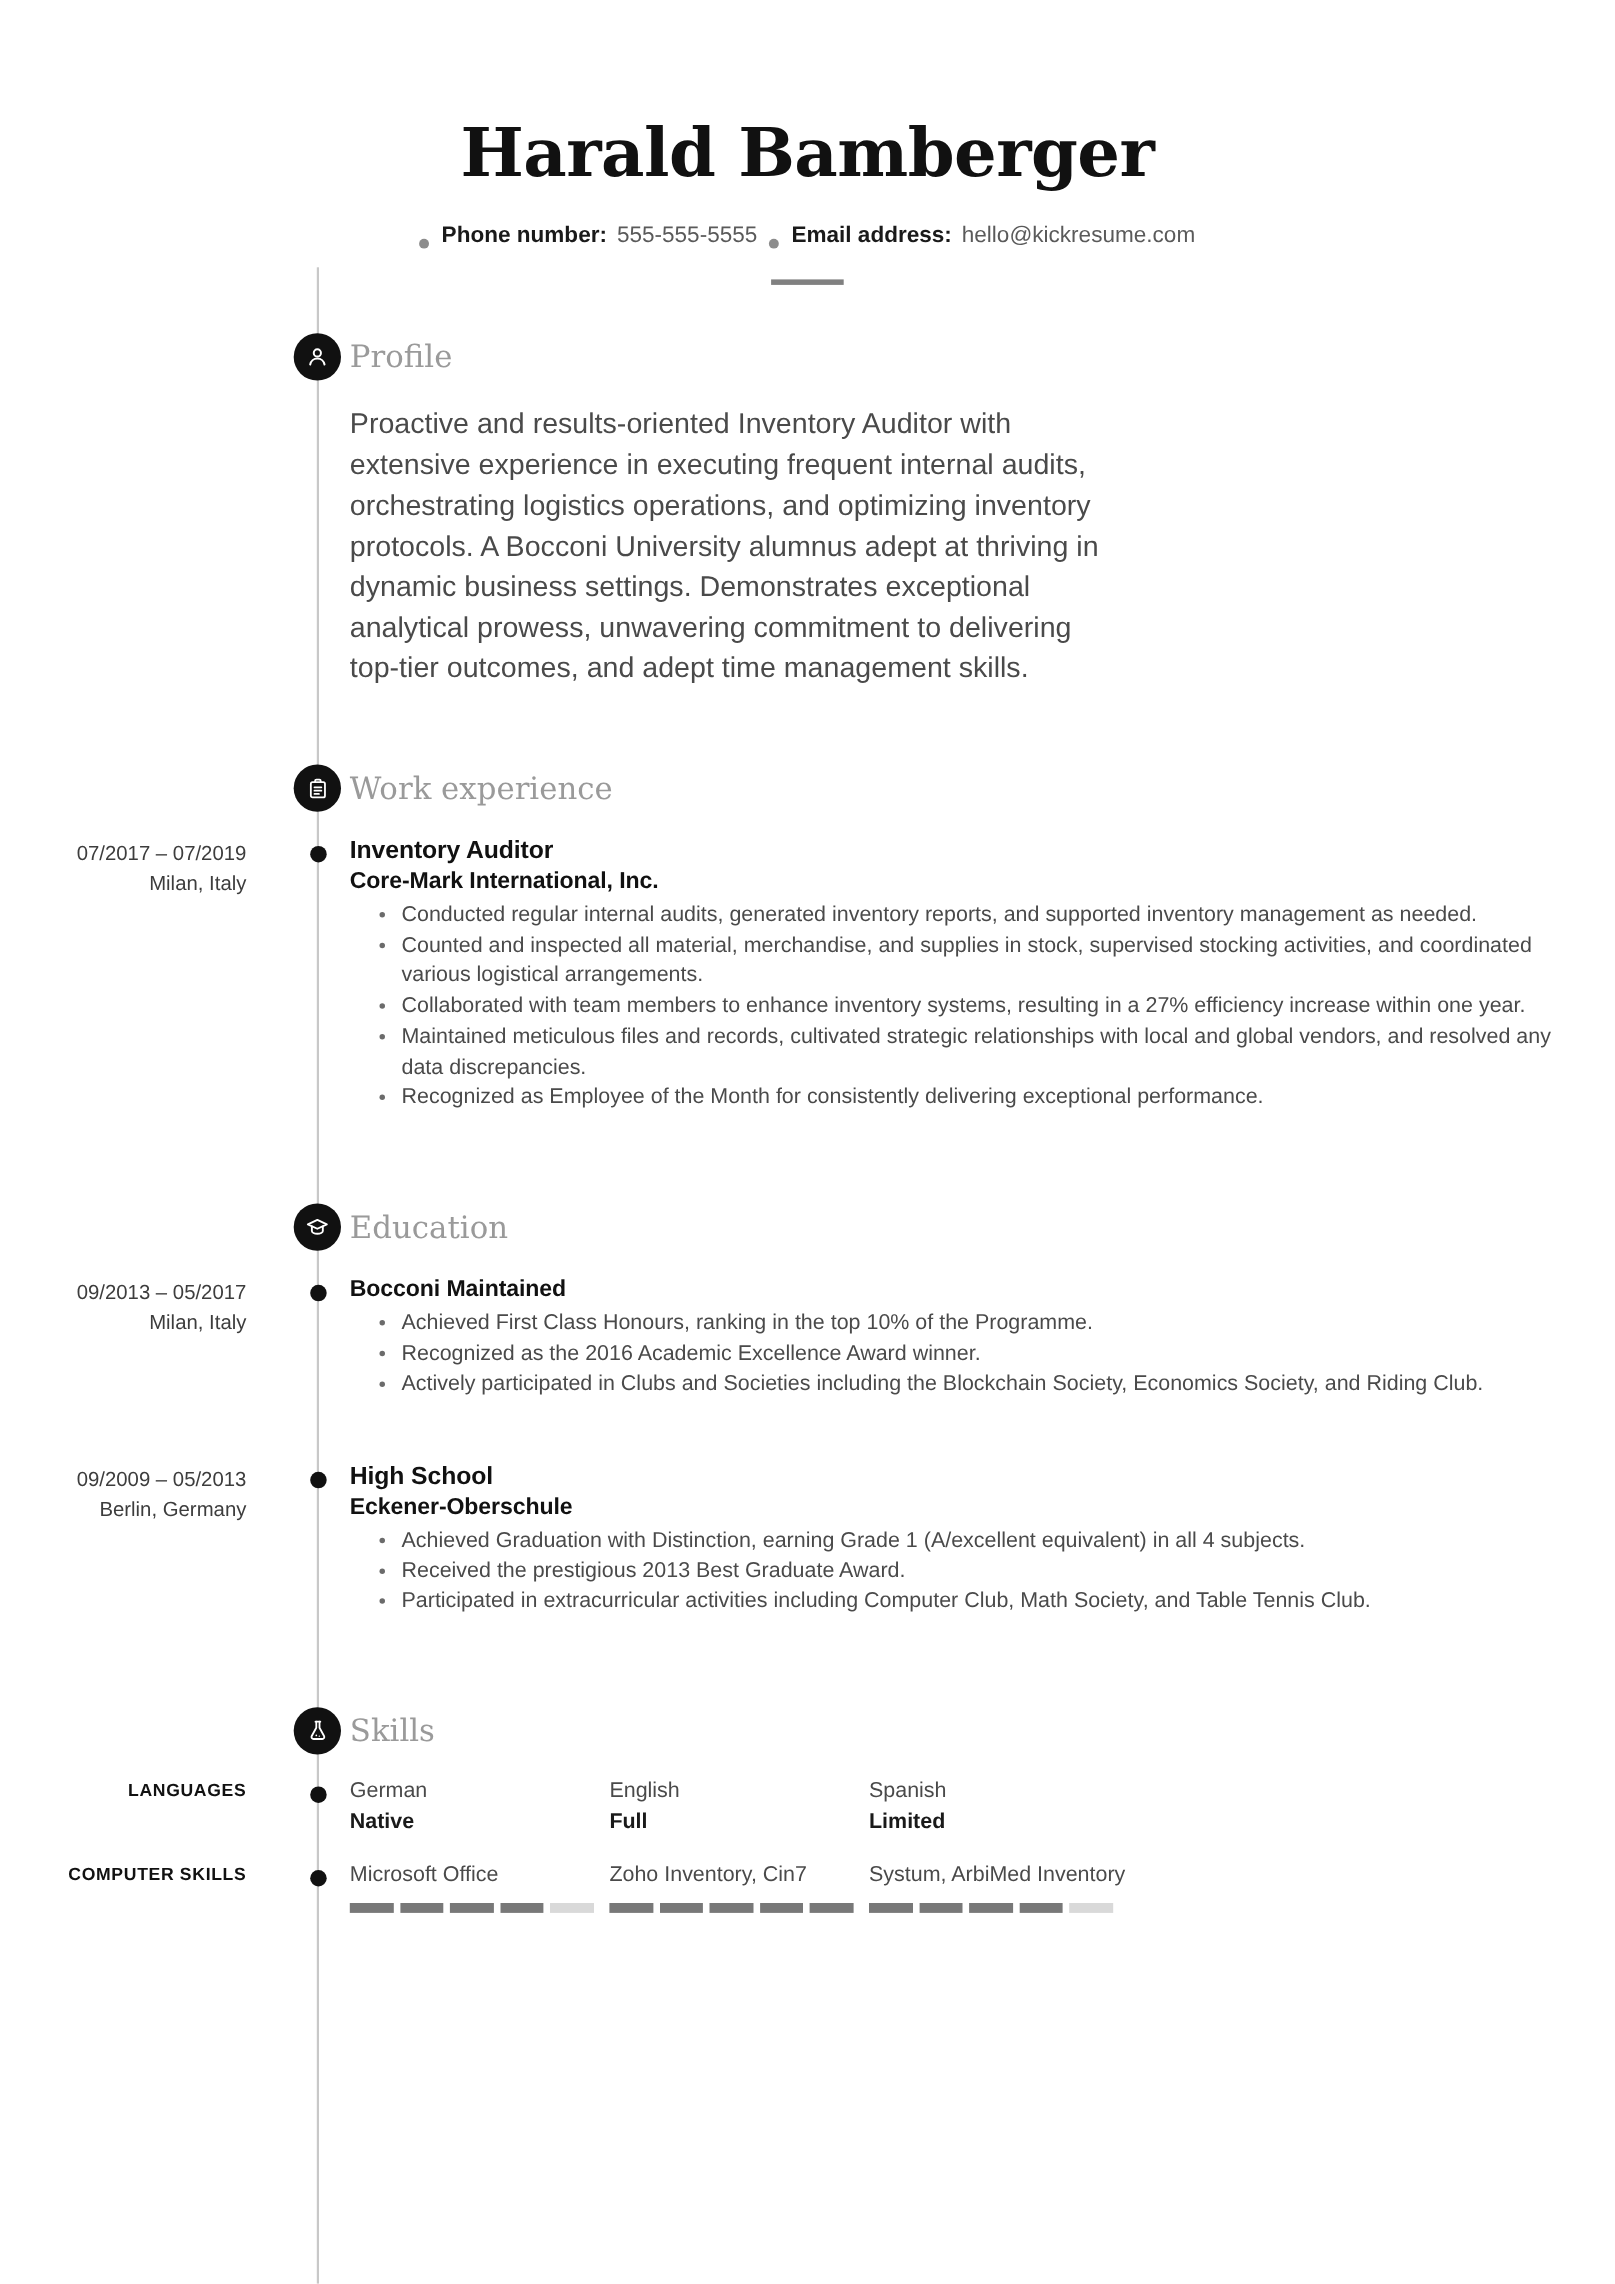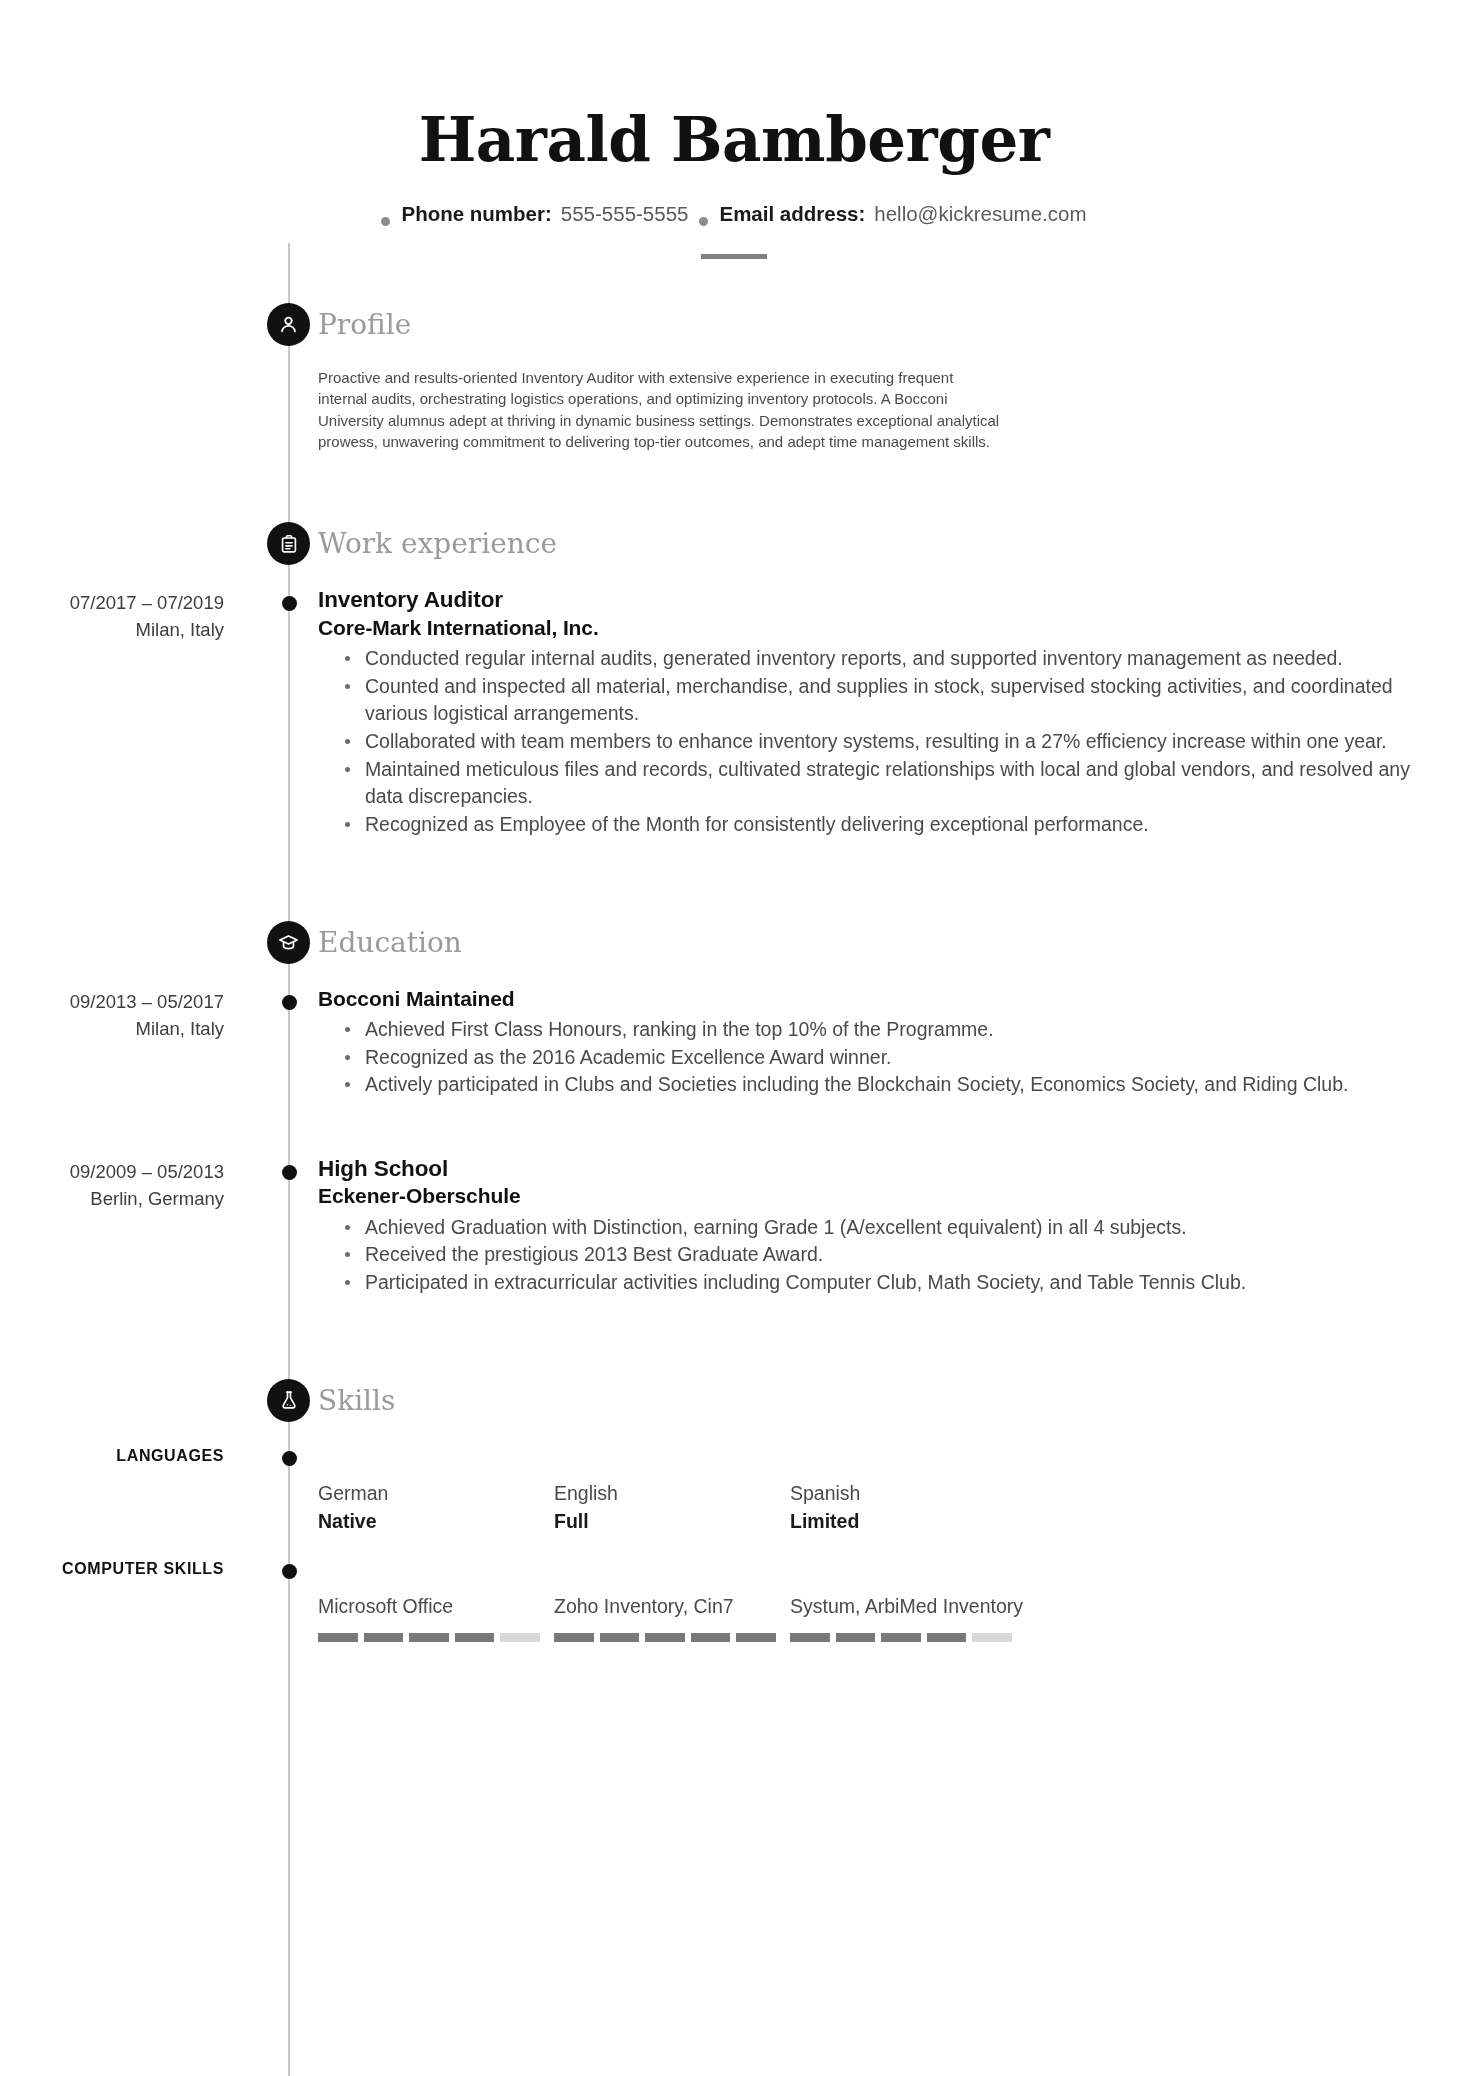--- a/index.html
+++ b/index.html
@@ -194,21 +194,21 @@
     width: 5px;
     height: 5px;
     border-radius: 50%;
     background: #6b6b6b;
   }
 
   
   .profile-body {
     padding-left: 318px;
     padding-right: 40px;
-    font-size: 15px;
+    font-size: 26px;
     line-height: 1.42;
     color: #4a4a4a;
     max-width: 1040px;
   }
 
   
   .skill-row {
     position: relative;
     display: flex;
     margin-bottom: 22px;
@@ -239,21 +239,20 @@
     padding-left: 58px;
     padding-right: 24px;
     flex: 1;
     display: flex;
     gap: 0;
   }
   .skill-col {
     width: 236px;
     flex: none;
     margin-right: 0;
-    margin-top: 38px;
   }
   .skill-col:last-child { width: 260px; }
   .skill-name {
     font-size: 19.5px;
     color: #4a4a4a;
     line-height: 1.3;
     white-space: nowrap;
   }
   .skill-level {
     font-size: 19.5px;

